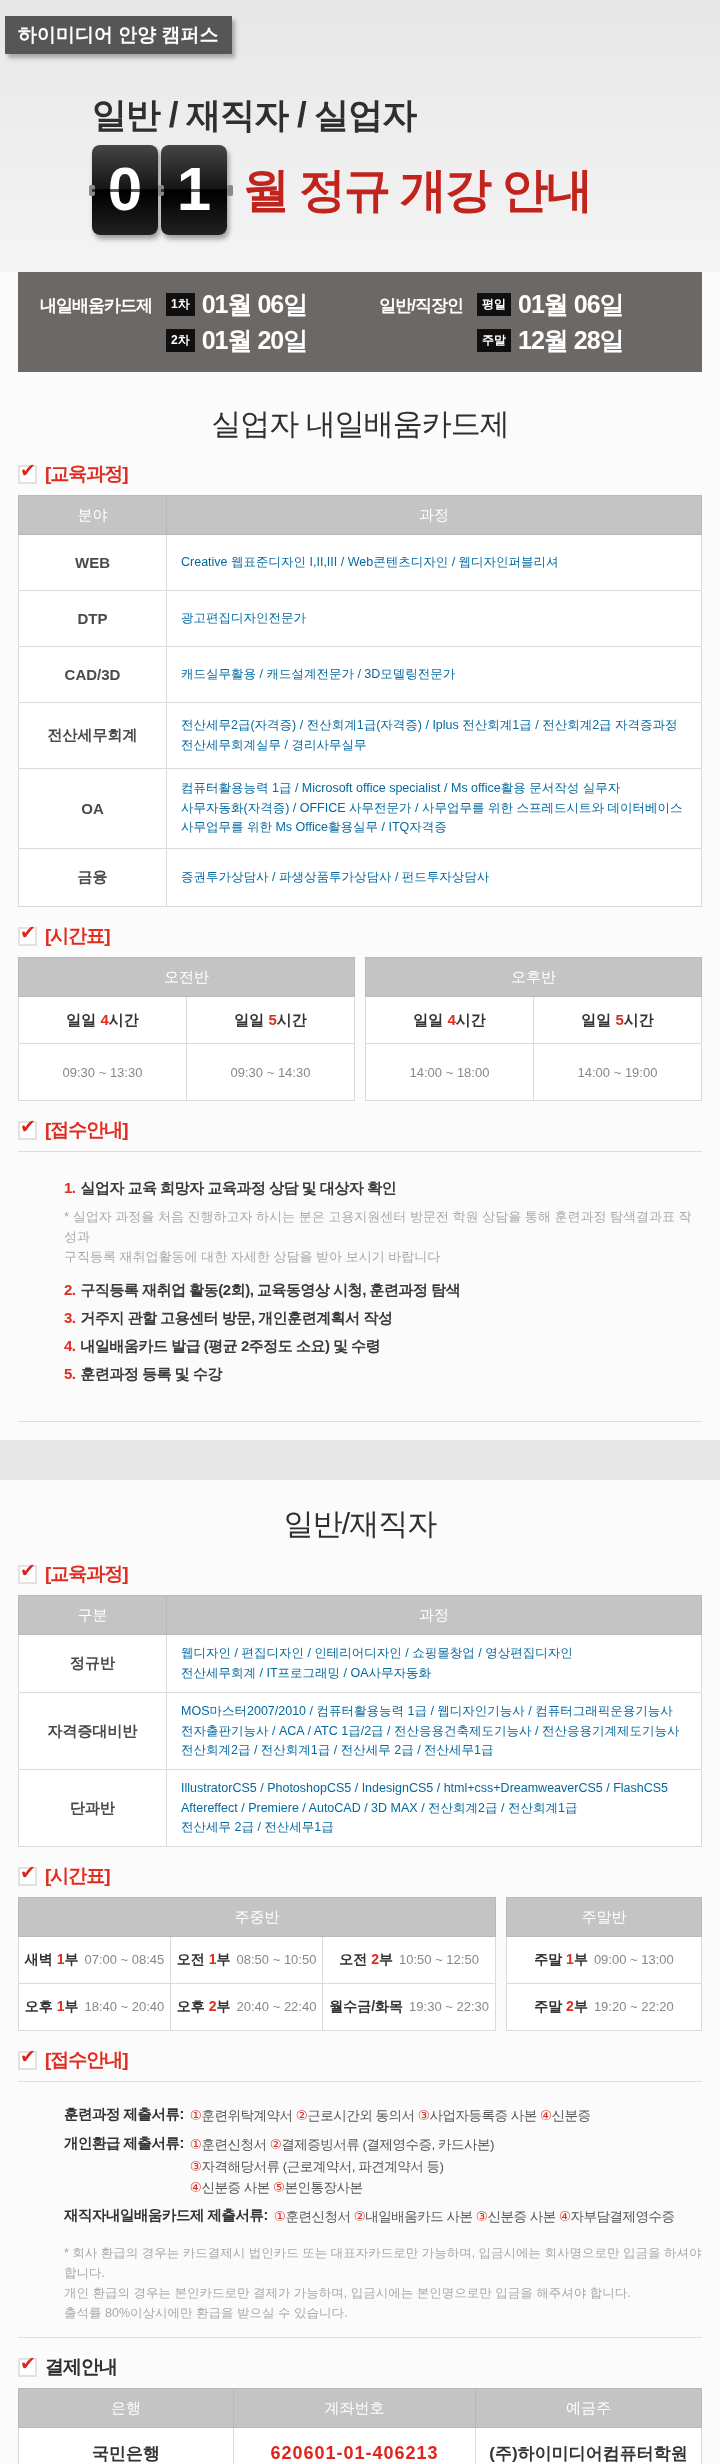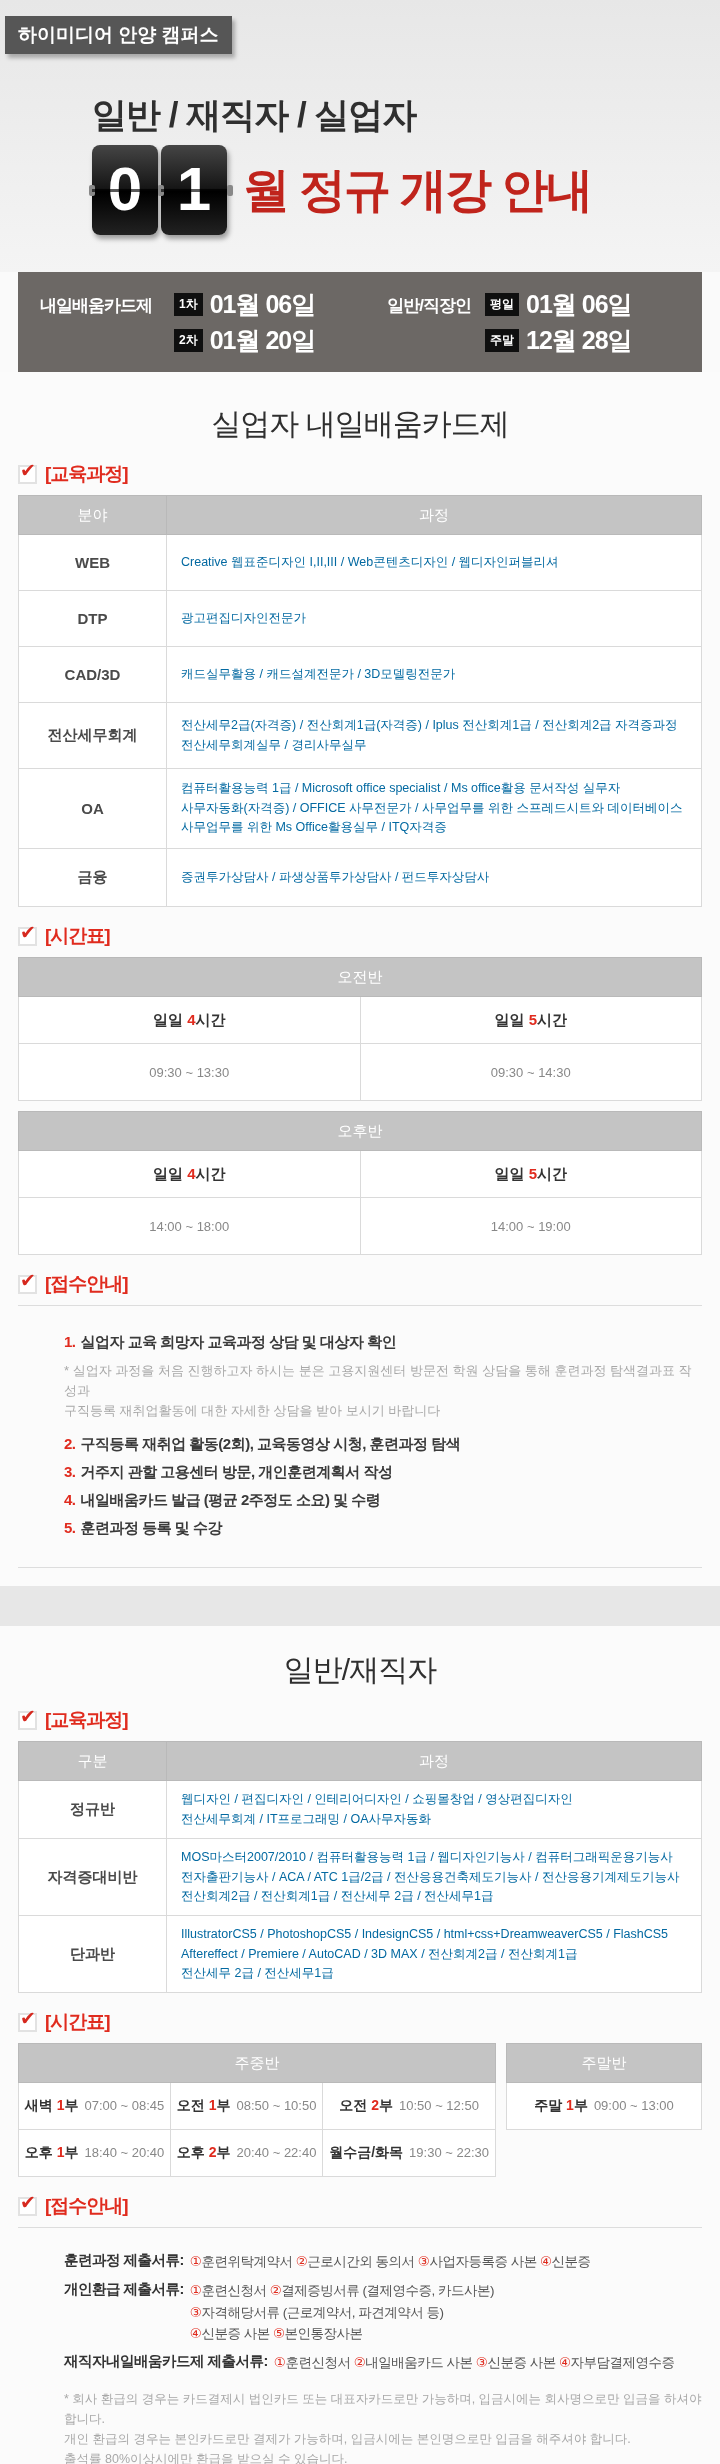--- a/index.html
+++ b/index.html
@@ -17,21 +17,21 @@
     border-radius:8px;color:#fff;font-size:62px;font-weight:bold;text-align:center;line-height:88px;
     position:relative;box-shadow:2px 4px 5px rgba(0,0,0,.35);}
   .flip .digit::after{content:"";position:absolute;left:0;right:0;top:44px;height:3px;background:rgba(0,0,0,.65);}
   .flip .digit::before{content:"";position:absolute;left:-3px;top:40px;width:6px;height:11px;background:#888;
     border-radius:2px;box-shadow:69px 0 0 #888;}
   .main-title{font-size:47px;font-weight:bold;color:#c0241c;letter-spacing:-2px;}
 
   
   .dark-bar{margin:0 18px;height:100px;background:#6c6865;display:flex;align-items:center;}
   .bar-group{display:flex;align-items:flex-start;}
-  .bar-group.left{margin-left:22px;gap:8px;}
+  .bar-group.left{margin-left:22px;}
   .bar-group.right{margin-left:72px;}
   .bar-label{color:#fff;font-size:17px;font-weight:bold;margin-top:6px;margin-right:14px;letter-spacing:-1px;}
   .bar-rows{display:flex;flex-direction:column;gap:3px;}
   .bar-row{display:flex;align-items:center;}
   .badge{background:#0f0f0f;color:#fff;font-size:12px;font-weight:bold;padding:3px 5px;margin-right:7px;}
   .bar-date{color:#fff;font-size:25px;font-weight:600;letter-spacing:-1px;}
 
   
   .panel{background:#fbfbfb;padding:0 18px;}
   .panel-1{padding-top:22px;padding-bottom:18px;}
@@ -46,36 +46,36 @@
 
   
   table{border-collapse:collapse;width:100%;background:#fff;margin-top:8px;}
   th{background:#c4c4c4;color:#fff;font-weight:normal;font-size:15px;height:36px;border:1px solid #b9b9b9;}
   td{border:1px solid #dadada;}
   .col-field{width:145px;text-align:center;font-size:15px;font-weight:bold;color:#4a4a4a;}
   .col-courses{padding:9px 14px;font-size:12.5px;color:#0369a1;line-height:1.55;}
   .rn{color:#e02b1e;}
 
   
-  .tt-wrap{display:flex;gap:10px;margin-top:8px;flex-direction:column;}
+  .tt-wrap{display:flex;gap:10px;margin-top:8px;}
   .tt-half{flex:1;}
   .tt-half table{margin-top:0;}
   .tt-col-h{height:44px;text-align:center;font-size:15px;font-weight:bold;color:#333;width:50%;}
   .tt-time{height:54px;text-align:center;font-size:13px;color:#888;}
 
   
   .tt2-wrap{display:flex;gap:10px;margin-top:8px;}
   .tt2-week{width:478px;flex:none;}
   .tt2-weekend{flex:1;}
   .tt2-wrap table{margin-top:0;}
   .tt2-cell{height:46px;text-align:center;font-size:13px;color:#888;padding:0 4px;white-space:nowrap;}
   .tt2-lab{font-size:14px;font-weight:bold;color:#333;margin-right:6px;}
 
   
-  .apply-box{border-top:1px solid #ddd;border-bottom:1px solid #ddd;margin-top:8px;padding:18px 0 20px 46px;}
+  .apply-box{border-top:1px solid #ddd;border-bottom:1px solid #ddd;margin-top:8px;padding:18px 0 28px 46px;}
   .step{font-size:15px;font-weight:bold;color:#3a3a3a;margin:9px 0;letter-spacing:-0.5px;}
   .step .num{color:#e02b1e;margin-right:5px;}
   .step-note{font-size:13px;color:#a8a8a8;font-weight:normal;line-height:1.55;margin:6px 0 14px;}
 
   
   .docs-box{border-top:1px solid #ddd;border-bottom:1px solid #ddd;margin-top:8px;padding:16px 0 14px 46px;}
   .doc-row{display:flex;margin:7px 0;}
   .doc-title{font-size:14.5px;font-weight:bold;color:#333;white-space:nowrap;margin-right:6px;letter-spacing:-0.5px;}
   .doc-lines div{font-size:13.5px;color:#555;line-height:1.6;letter-spacing:-0.5px;}
   .docs-note{font-size:12.5px;color:#a8a8a8;line-height:1.6;margin-top:16px;}
@@ -282,20 +282,23 @@
           </table>
         </div>
       <div class="tt2-weekend">
           <table id="ttWeekend">
             <tbody>
               <tr>
                 <th colspan="1">주말반</th>
               </tr>
               <tr>
                 <td class="tt2-cell"><span class="tt2-lab">주말 <span class="rn">1</span>부</span><span>09:00 ~ 13:00</span></td>
+              </tr>
+              <tr>
+                <td class="tt2-cell"><span class="tt2-lab">주말 <span class="rn">2</span>부</span><span>19:20 ~ 22:20</span></td>
               </tr>
             </tbody>
           </table>
         </div>
     </div>
 
     <div class="sec-label">
       <span class="chk"></span>
       <span class="lbl">[접수안내]</span>
     </div>

